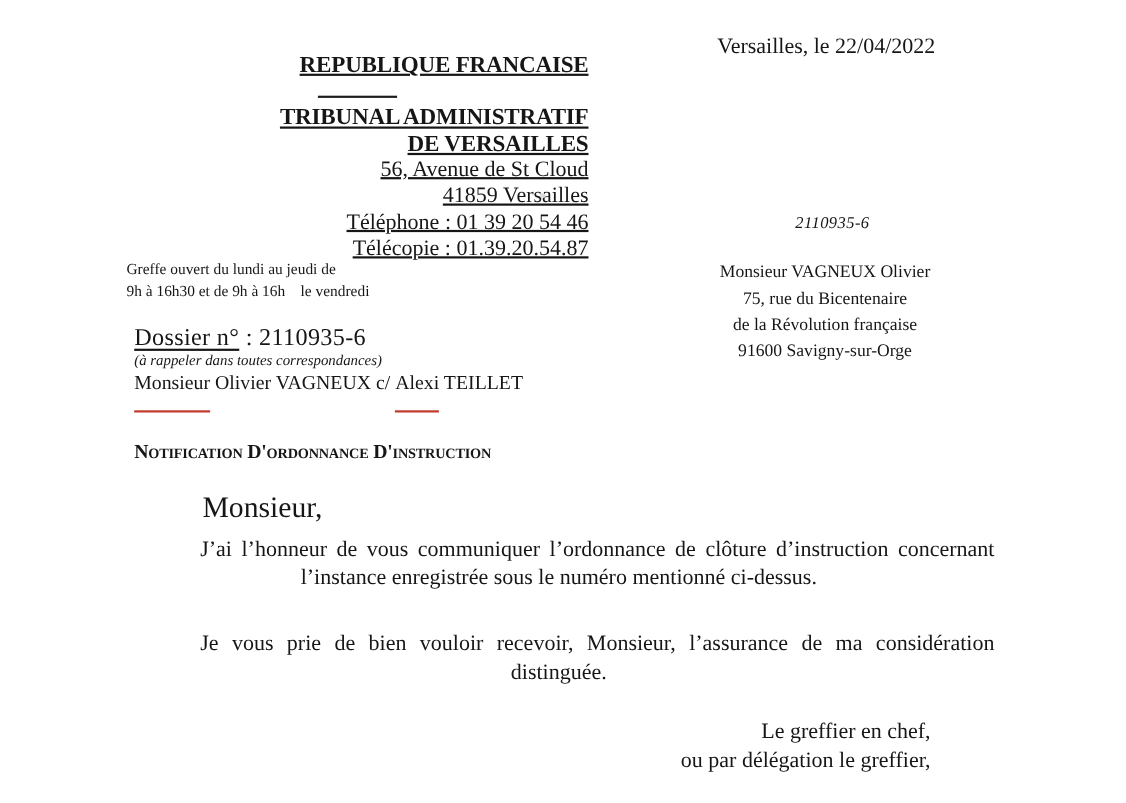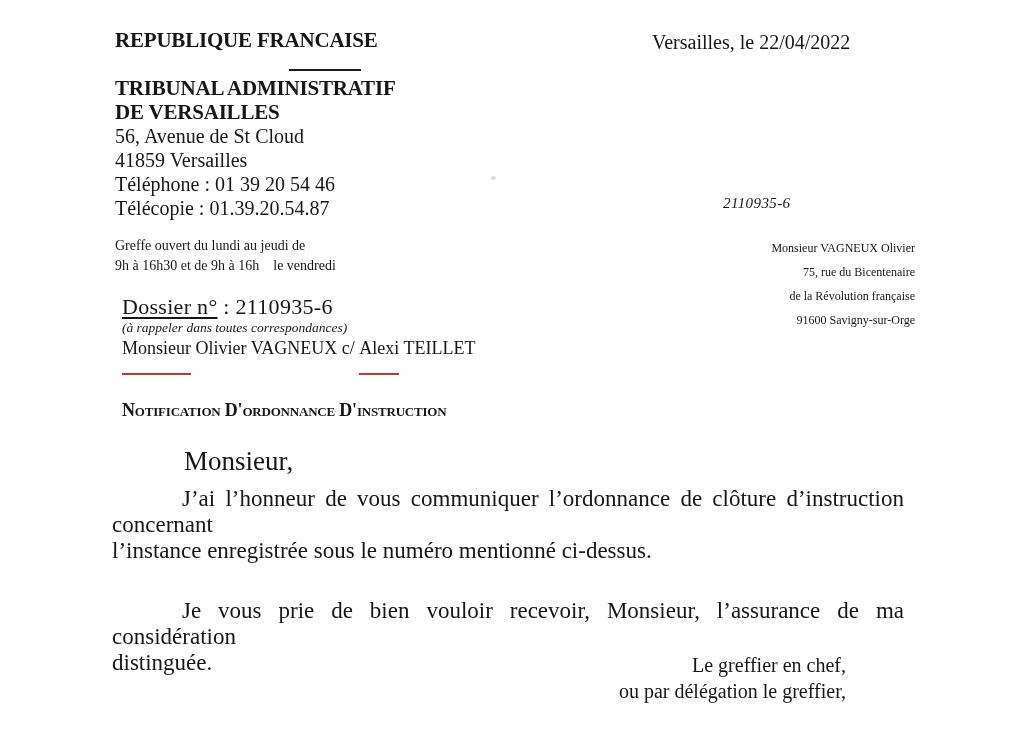--- a/index.html
+++ b/index.html
@@ -9,21 +9,21 @@
   html,body{margin:0;padding:0;}
   body{
     width:1024px;height:730px;position:relative;background:#ffffff;
     font-family:"Liberation Serif","DejaVu Serif",serif;
     color:var(--ink);
     overflow:hidden;
   }
   .abs{position:absolute;}
 
   
-  .sender{left:115px;top:28px;width:420px;text-align:left;}
+  .sender{left:115px;top:46px;width:420px;text-align:right;text-decoration:underline;}
   .sender .bold-line{font-weight:bold;font-size:21px;line-height:24px;letter-spacing:-0.2px;}
   .sender .addr-line{font-size:20px;line-height:24px;}
   .divider{width:72px;height:0;border-top:2px solid #1d1d1d;margin:17px auto 5px auto;}
 
   
   .dateline{left:652px;top:31px;font-size:20px;}
 
   
   .hours{left:115px;top:236px;width:420px;text-align:left;font-size:14px;line-height:20px;}
   .pre{white-space:pre;}
@@ -33,29 +33,29 @@
   .dossier-line{font-size:22px;line-height:26px;letter-spacing:0.3px;}
   .dossier-label{text-decoration:underline;text-underline-offset:3px;}
   .dossier-note{font-style:italic;font-size:13.5px;line-height:16px;}
   .case-line{font-size:18px;line-height:22px;margin-top:1px;}
   .spell{display:inline-block;border-bottom:2.5px solid var(--spell);padding-bottom:14px;margin-bottom:-4.5px;}
 
   
   .ref-italic{left:723px;top:195px;font-style:italic;font-size:15px;letter-spacing:0.4px;}
 
   
-  .recipient{left:585px;top:236px;width:330px;text-align:right;font-size:12px;line-height:24px;}
+  .recipient{left:585px;top:236px;width:330px;text-align:center;font-size:16px;line-height:24px;}
 
   
   .subject{left:122px;top:400px;font-weight:bold;font-variant:small-caps;font-size:18px;letter-spacing:-0.2px;}
 
   
   .salutation{left:184px;top:446px;font-size:27px;}
-  .body-block{left:112px;top:486px;width:792px;font-size:23px;}
-  .body-line{line-height:26px;}
+  .body-block{left:112px;top:486px;width:792px;font-size:20px;}
+  .body-line{line-height:26px;text-align:center;}
   .just{text-align:justify;text-align-last:justify;}
   .indent{text-indent:70px;}
   .para-gap{margin-top:34px;}
 
   
   .signature{left:476px;top:652px;width:370px;text-align:right;font-size:20px;line-height:26px;}
 
   
   .speck{left:491px;top:176px;width:5px;height:4px;background:#dcdcdc;border-radius:50%;}
 </style>

